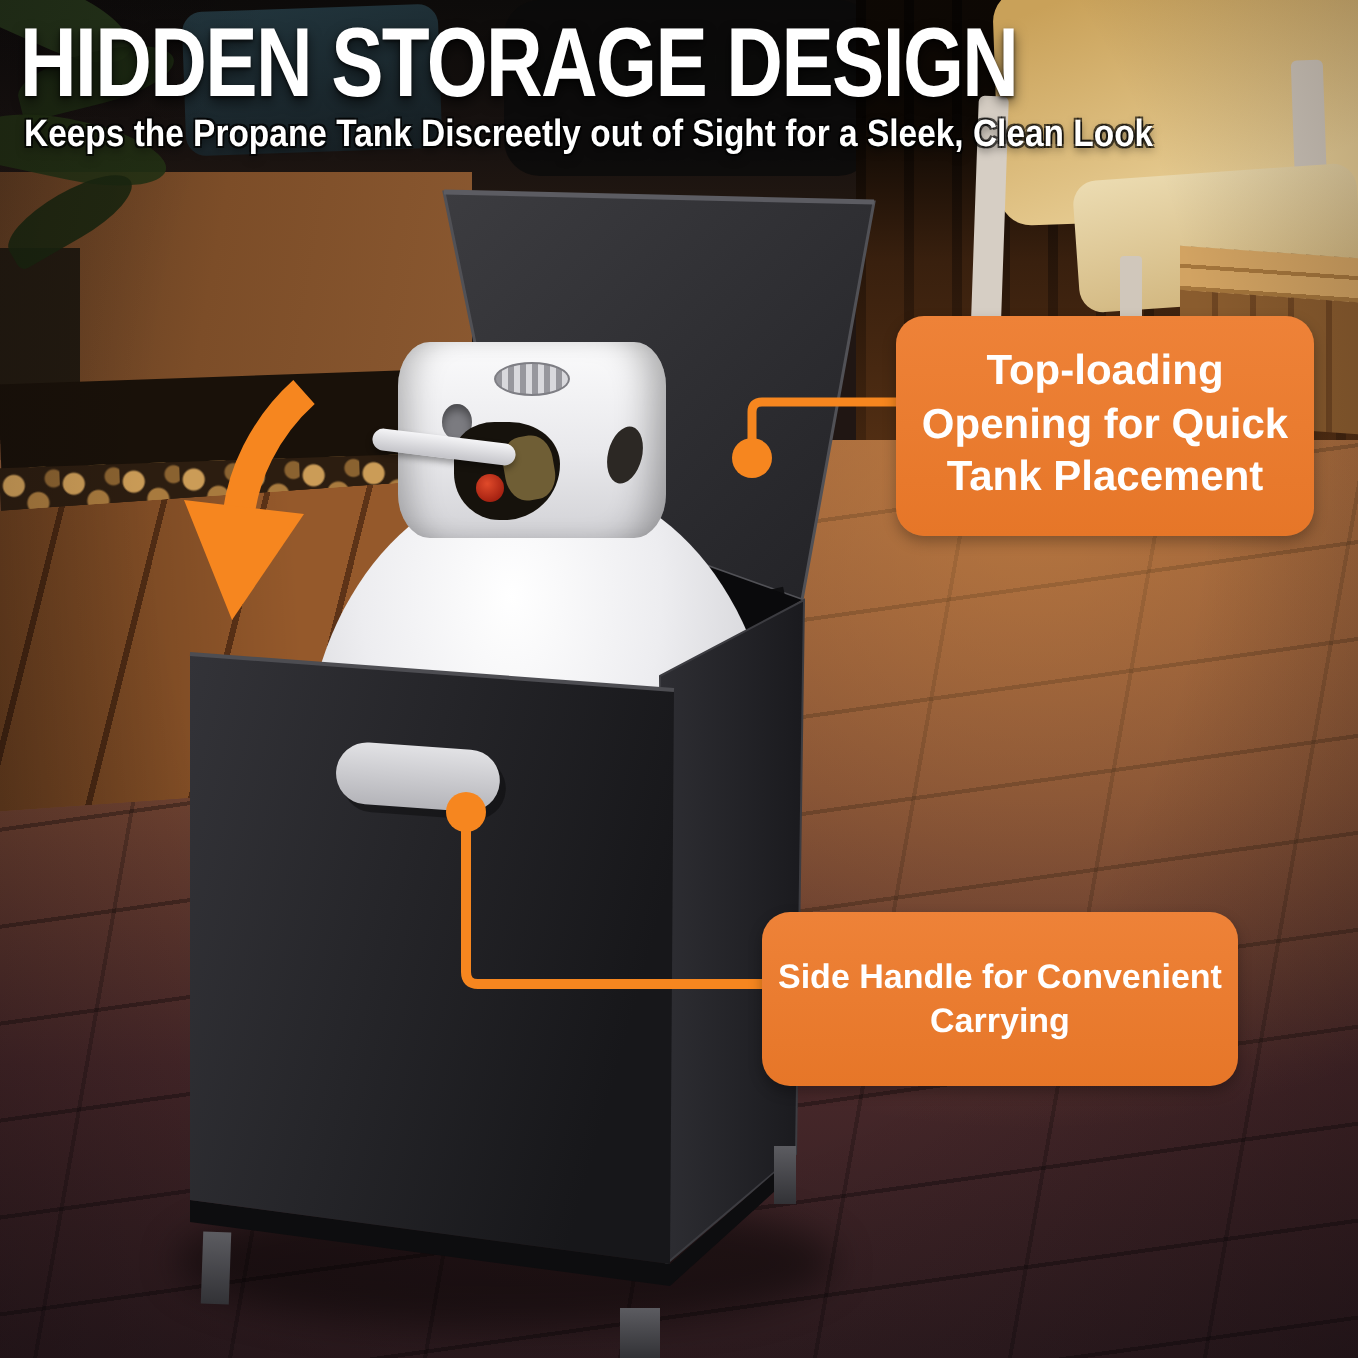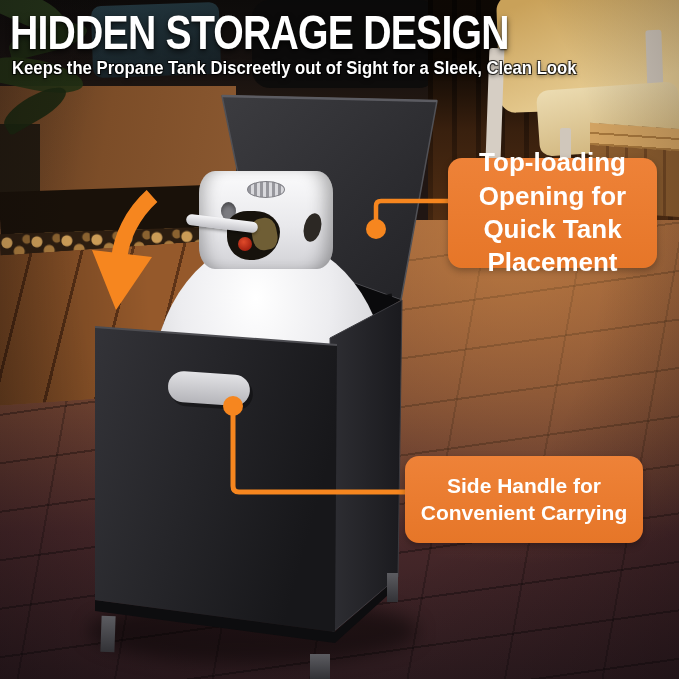--- a/index.html
+++ b/index.html
@@ -84,22 +84,22 @@
   .valve-wheel{left:11px;bottom:9px;width:14px;height:14px;border-radius:50%;
     background:radial-gradient(circle at 40% 35%,#e04a2a,#8e1208);}
   .handle-rod{left:186px;top:218px;width:72px;height:11px;border-radius:6px;
     transform:rotate(7deg);background:linear-gradient(180deg,#f5f5f7,#c3c3c8);
     box-shadow:0 2px 3px rgba(0,0,0,.35);}
 
   
   .callout{background:linear-gradient(180deg,#EE8238,#E67628);border-radius:14px;
     color:#fff;font-weight:bold;display:flex;align-items:center;justify-content:center;
     text-align:center;line-height:1.28;box-shadow:0 3px 7px rgba(0,0,0,.28);}
-  .callout.top{left:448px;top:158px;width:209px;height:110px;font-size:26px;padding:6px 14px;}
-  .callout.side{left:405px;top:456px;width:238px;height:87px;font-size:21px;padding:6px 24px;}
+  .callout.top{left:448px;top:158px;width:209px;height:110px;font-size:21px;padding:6px 14px;}
+  .callout.side{left:381px;top:456px;width:238px;height:87px;font-size:17px;padding:6px 24px;}
 
   .title{left:10px;top:8px;width:820px;color:#fff;font-size:49px;font-weight:bold;
     letter-spacing:-1px;line-height:1;transform:scaleX(.80);transform-origin:left top;
     text-shadow:0 3px 7px rgba(0,0,0,.6),0 1px 2px rgba(0,0,0,.7);white-space:nowrap;}
   .subtitle{left:12px;top:57px;width:860px;color:#fff;font-size:19px;font-weight:bold;
     transform:scaleX(.88);transform-origin:left top;white-space:nowrap;
     text-shadow:-1px -1px 0 rgba(0,0,0,.65),1px -1px 0 rgba(0,0,0,.65),
       -1px 1px 0 rgba(0,0,0,.65),1px 1px 0 rgba(0,0,0,.65),0 2px 5px rgba(0,0,0,.55);}
 </style>
 </head>

